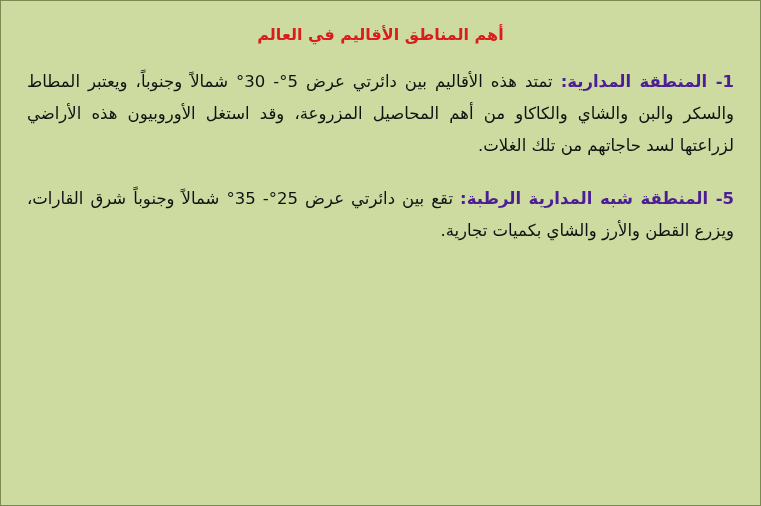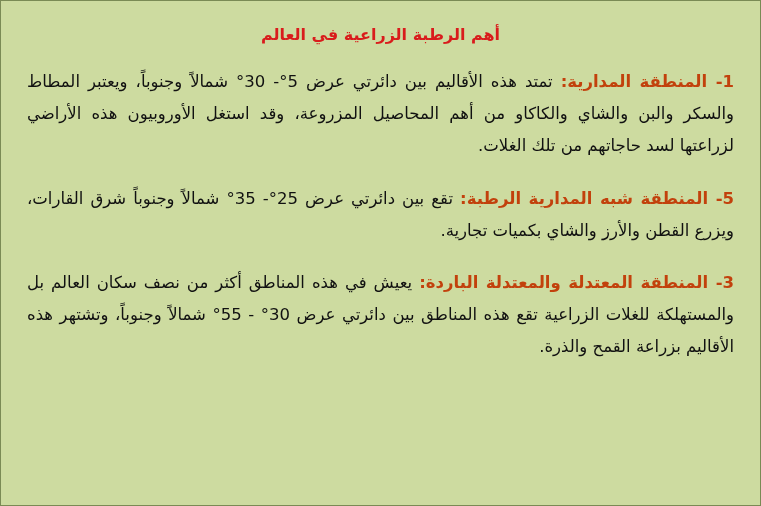--- a/index.html
+++ b/index.html
@@ -37,35 +37,32 @@
     text-align: justify;
     text-align-last: right;
     margin: 0 0 20px 0;
     text-justify: inter-word;
   }
   .para:last-child {
     margin-bottom: 0;
   }
   .lead {
     font-weight: bold;
-    color: #c2410c;
+    color: #4c1d95;
   }
 </style>
 </head>
 <body>
 
 <div class="page">
 
-  <h1 class="doc-title">أهم الرطبة الزراعية في العالم</h1>
+  <h1 class="doc-title">أهم المناطق الأقاليم في العالم</h1>
 
   <p class="para">
     <span class="lead">1- المنطقة المدارية:</span><span> تمتد هذه الأقاليم بين دائرتي عرض 5°- 30° شمالاً وجنوباً، ويعتبر المطاط والسكر والبن والشاي والكاكاو من أهم المحاصيل المزروعة، وقد استغل الأوروبيون هذه الأراضي لزراعتها لسد حاجاتهم من تلك الغلات.</span>
   </p>
 
   <p class="para">
     <span class="lead">5- المنطقة شبه المدارية الرطبة:</span><span> تقع بين دائرتي عرض 25°- 35°  شمالاً وجنوباً شرق القارات، ويزرع القطن والأرز والشاي بكميات تجارية.</span>
   </p>
 
-  <p class="para">
-    <span class="lead">3- المنطقة المعتدلة والمعتدلة الباردة:</span><span> يعيش في هذه المناطق أكثر من نصف سكان العالم بل والمستهلكة للغلات الزراعية تقع هذه المناطق بين دائرتي عرض 30° - 55° شمالاً وجنوباً، وتشتهر هذه الأقاليم بزراعة القمح والذرة.</span>
-  </p>
 
 </div>
 
 </body></html>

